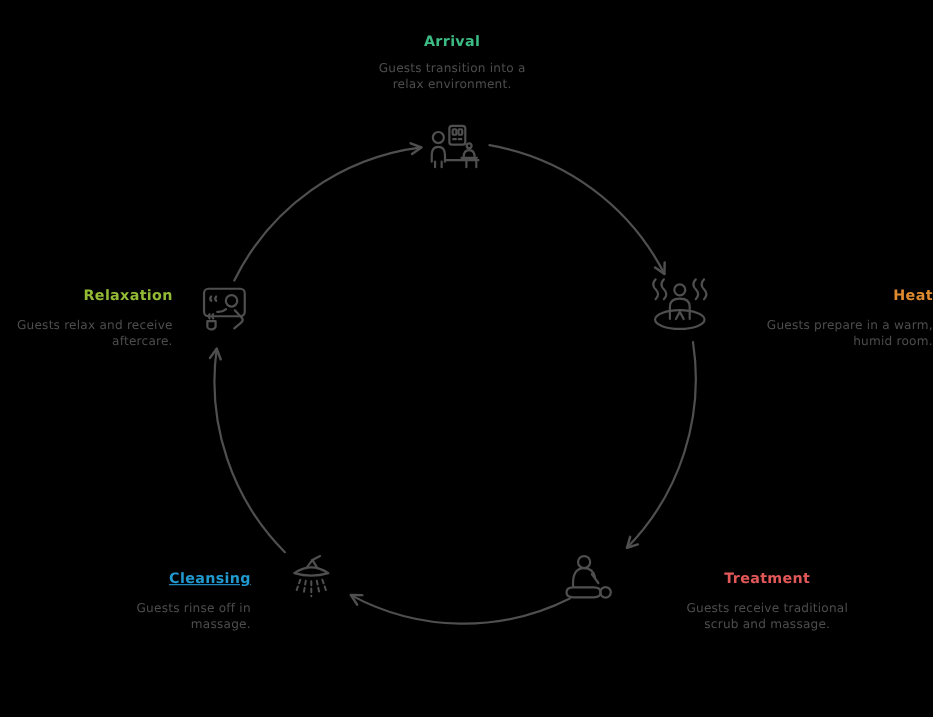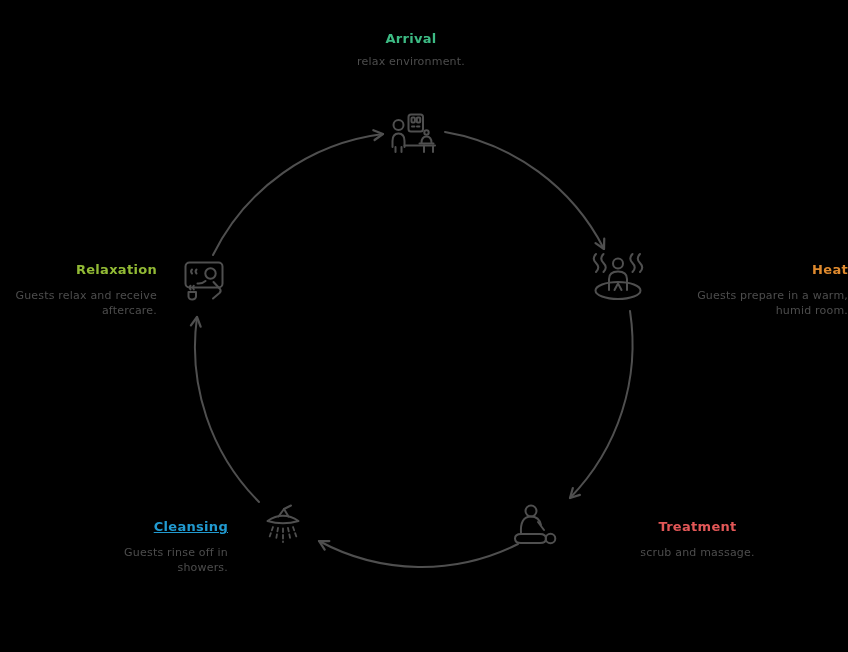--- a/index.html
+++ b/index.html
@@ -98,44 +98,46 @@
     <path d="M23.5 24 Q20 27 15.5 26.5"></path>
     <path d="M10 12.5 q-1.8 2 0 4 M14.5 12.5 q-1.8 2 0 4" stroke-width="1.6"></path>
     <path d="M31.5 25 L38 32 Q39.5 34 37.5 36 L31 41.5"></path>
     <path d="M6.5 35 h7.5 v4.5 a3.75 3 0 0 1 -7.5 0 Z" stroke-width="1.8"></path>
     <path d="M8.5 32.5 q-1.5 -2 0 -3.8 M11.8 32.5 q-1.5 -2 0 -3.8" stroke-width="1.4"></path>
   </svg>
 
   <div class="stage-label arrival">
     <div class="stage-title" style="color: rgb(61, 187, 132);">Arrival</div>
     <div class="stage-desc">
+      <div>Guests transition into a</div>
       <div>relax environment.</div>
     </div>
   </div>
 
   <div class="stage-label heat">
     <div class="stage-title" style="color: rgb(223, 138, 46);">Heat</div>
     <div class="stage-desc">
       <div>Guests prepare in a warm,</div>
       <div>humid room.</div>
     </div>
   </div>
 
   <div class="stage-label treatment">
     <div class="stage-title" style="color: rgb(226, 87, 87);">Treatment</div>
     <div class="stage-desc">
+      <div>Guests receive traditional</div>
       <div>scrub and massage.</div>
     </div>
   </div>
 
   <div class="stage-label cleansing">
     <div class="stage-title" style="color: rgb(33, 154, 208); text-decoration: underline;">Cleansing</div>
     <div class="stage-desc">
       <div>Guests rinse off in</div>
-      <div>showers.</div>
+      <div>massage.</div>
     </div>
   </div>
 
   <div class="stage-label relaxation">
     <div class="stage-title" style="color: rgb(146, 186, 53);">Relaxation</div>
     <div class="stage-desc">
       <div>Guests relax and receive</div>
       <div>aftercare.</div>
     </div>
   </div>

